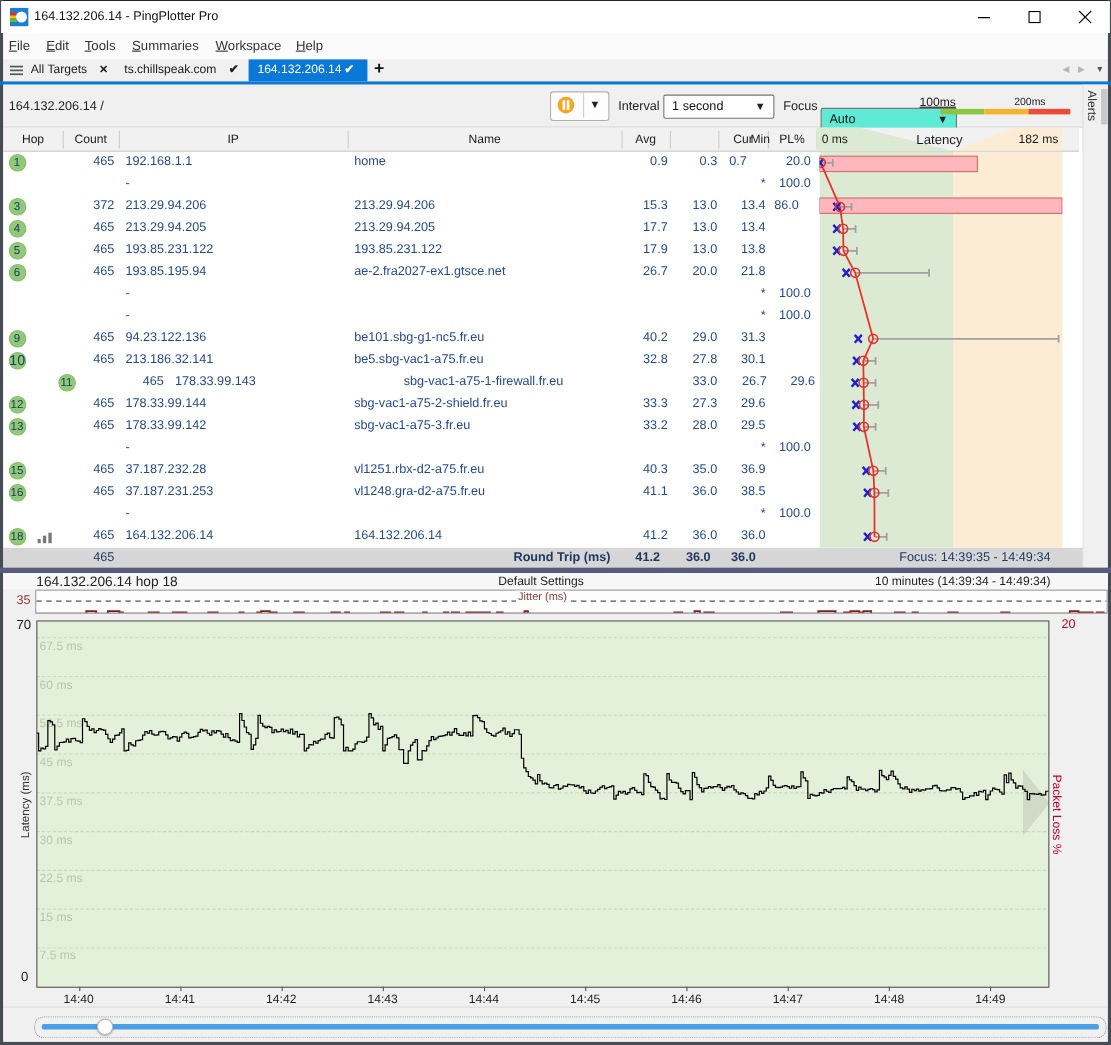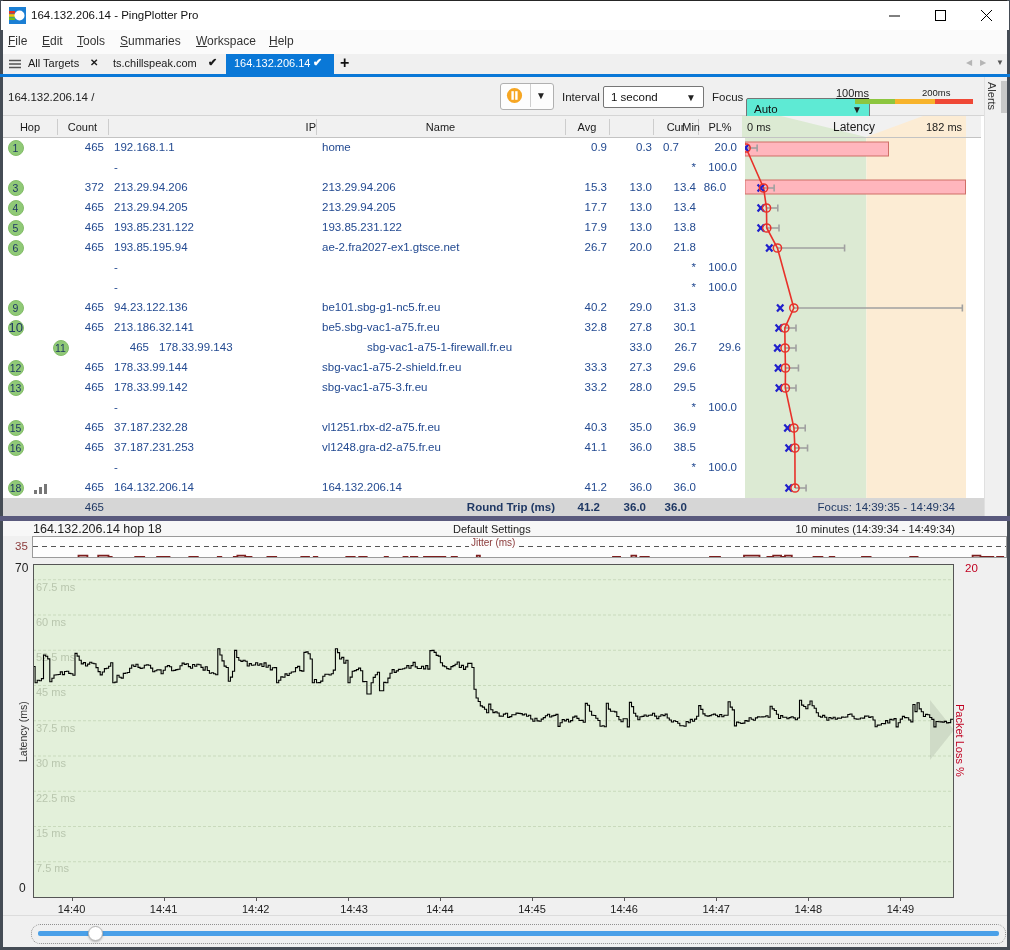--- a/index.html
+++ b/index.html
@@ -101,21 +101,21 @@
     <div class="abs" style="left:54px;top:3px;width:1px;height:16px;background:#cdcdcd;"></div>
     <div class="abs" style="left:105px;top:3px;width:1px;height:16px;background:#cdcdcd;"></div>
     <div class="abs" style="left:313px;top:3px;width:1px;height:16px;background:#cdcdcd;"></div>
     <div class="abs" style="left:562px;top:3px;width:1px;height:16px;background:#cdcdcd;"></div>
     <div class="abs" style="left:606px;top:3px;width:1px;height:16px;background:#cdcdcd;"></div>
     <div class="abs" style="left:650px;top:3px;width:1px;height:16px;background:#cdcdcd;"></div>
     <div class="abs" style="left:695px;top:3px;width:1px;height:16px;background:#cdcdcd;"></div>
     <div class="abs" style="left:739px;top:3px;width:1px;height:16px;background:#cdcdcd;"></div>
     <div class="abs" style="left:0px;top:5px;width:54px;text-align:center;">Hop</div>
     <div class="abs" style="left:54px;top:5px;width:51px;text-align:center;">Count</div>
-    <div class="abs" style="left:105px;top:5px;width:208px;text-align:right;">IP</div>
+    <div class="abs" style="left:105px;top:5px;width:208px;text-align:center;">IP</div>
     <div class="abs" style="left:313px;top:5px;width:249px;text-align:center;">Name</div>
     <div class="abs" style="left:562px;top:5px;width:44px;text-align:center;">Avg</div>
     <div class="abs" style="left:606px;top:5px;width:44px;text-align:right;padding-left:47px;">Min</div>
     <div class="abs" style="left:650px;top:5px;width:45px;text-align:center;">Cur</div>
     <div class="abs" style="left:695px;top:5px;width:44px;text-align:center;">PL%</div>
     <svg class="abs" style="left:739px;top:0px;" width="224" height="21" viewBox="0 0 224 21">
       <polygon points="0,0 39,0 124,21 0,21" fill="#dcead3"></polygon>
       <polygon points="181,0 224,0 224,21 124,21" fill="#fcecd4"></polygon>
     </svg>
     <span class="abs" style="left:744px;top:5px;">0 ms</span>
@@ -397,21 +397,21 @@
   <span class="abs" style="left:965px;top:562px;font-size:11.5px;color:#c00020;">20</span>
   <div class="abs" style="left:966px;top:704px;transform:rotate(90deg);transform-origin:0 0;font-size:11px;color:#c00020;white-space:nowrap;">Packet Loss %</div>
 
   <div id="xaxis" class="abs" style="left:0;top:900px;width:1010px;height:16px;font-size:11px;color:#222;">
       <div class="abs" style="left:51.5px;top:3px;width:40px;text-align:center;">14:40</div>
       <div class="abs" style="left:71.5px;top:-3px;width:1px;height:4px;background:#555;"></div>
       <div class="abs" style="left:143.6px;top:3px;width:40px;text-align:center;">14:41</div>
       <div class="abs" style="left:163.6px;top:-3px;width:1px;height:4px;background:#555;"></div>
       <div class="abs" style="left:235.7px;top:3px;width:40px;text-align:center;">14:42</div>
       <div class="abs" style="left:255.7px;top:-3px;width:1px;height:4px;background:#555;"></div>
-      <div class="abs" style="left:327.79999999999995px;top:3px;width:40px;text-align:right;">14:43</div>
+      <div class="abs" style="left:327.79999999999995px;top:3px;width:40px;text-align:center;">14:43</div>
       <div class="abs" style="left:347.79999999999995px;top:-3px;width:1px;height:4px;background:#555;"></div>
       <div class="abs" style="left:419.9px;top:3px;width:40px;text-align:center;">14:44</div>
       <div class="abs" style="left:439.9px;top:-3px;width:1px;height:4px;background:#555;"></div>
       <div class="abs" style="left:512px;top:3px;width:40px;text-align:center;">14:45</div>
       <div class="abs" style="left:532px;top:-3px;width:1px;height:4px;background:#555;"></div>
       <div class="abs" style="left:604.0999999999999px;top:3px;width:40px;text-align:center;">14:46</div>
       <div class="abs" style="left:624.0999999999999px;top:-3px;width:1px;height:4px;background:#555;"></div>
       <div class="abs" style="left:696.1999999999999px;top:3px;width:40px;text-align:center;">14:47</div>
       <div class="abs" style="left:716.1999999999999px;top:-3px;width:1px;height:4px;background:#555;"></div>
       <div class="abs" style="left:788.3px;top:3px;width:40px;text-align:center;">14:48</div>

